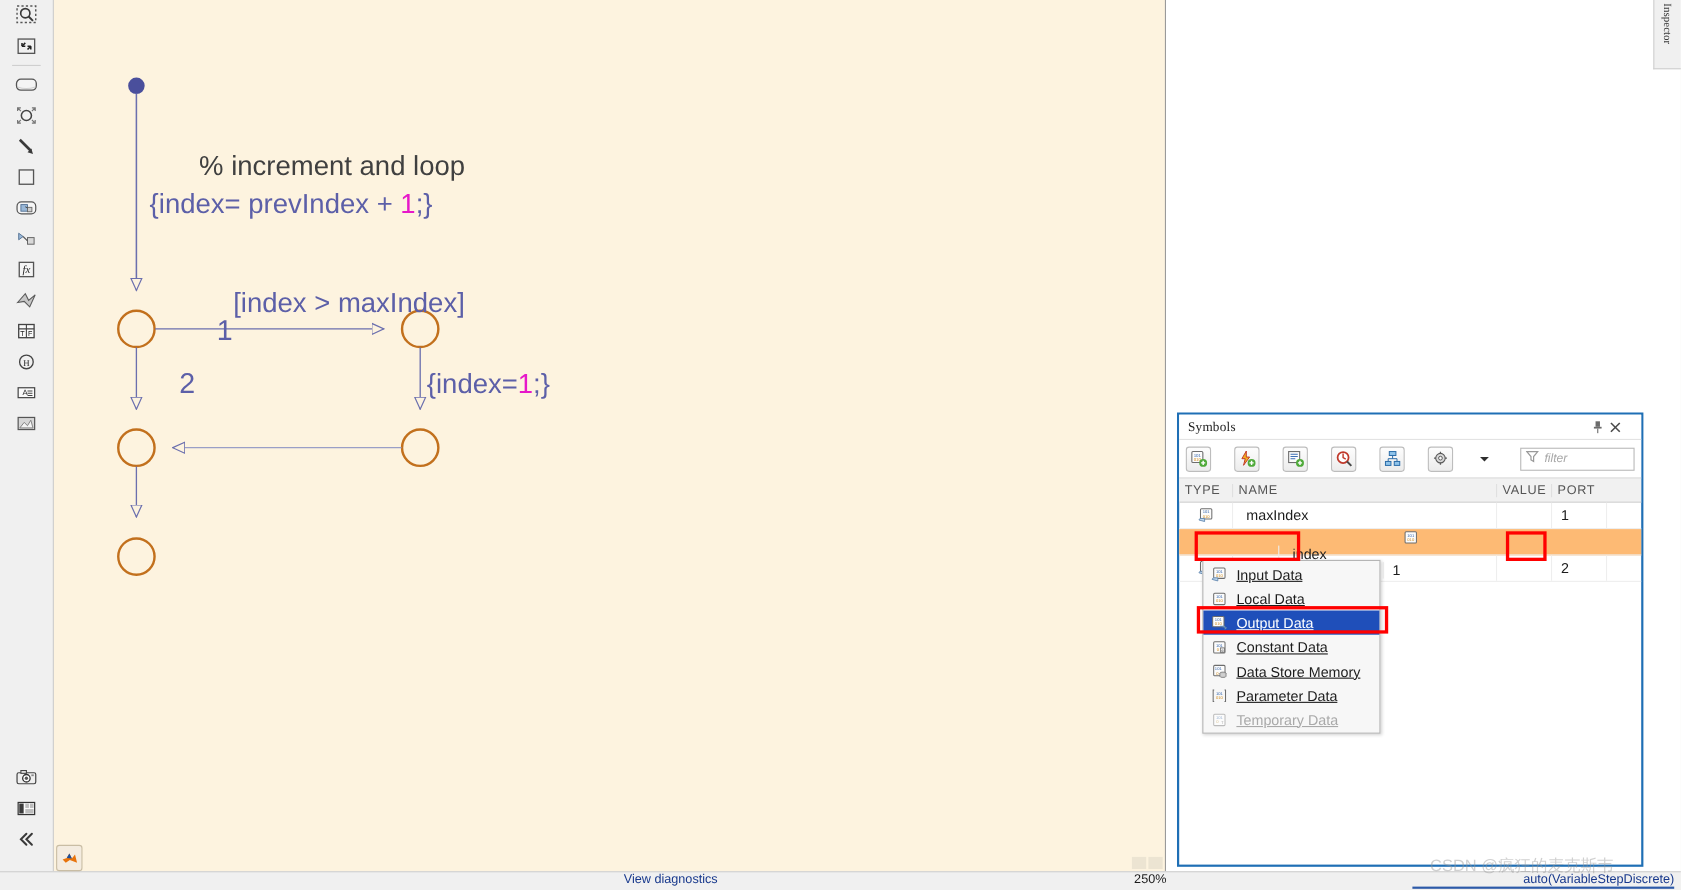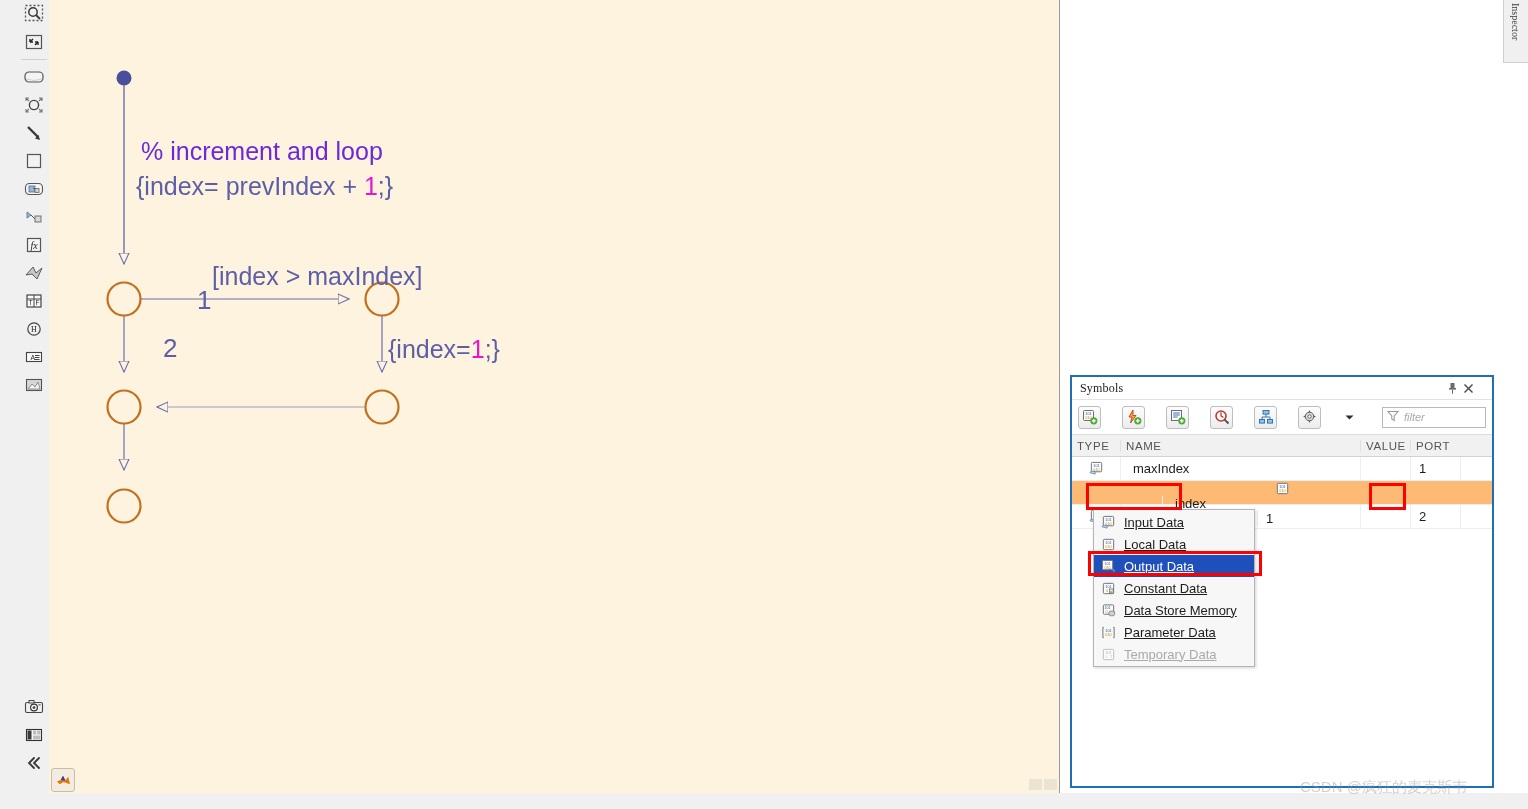--- a/index.html
+++ b/index.html
@@ -6,21 +6,21 @@
   body{
     width:1528px;height:809px;overflow:hidden;
     background:#f0f0f0;
     font-family:"Liberation Sans",sans-serif;
     -webkit-font-smoothing:antialiased;
   }
   #app{position:relative;width:1528px;height:809px;}
 
   
   .rail{
-    position:absolute;left:10px;top:0;width:48px;height:793px;
+    position:absolute;left:0;top:0;width:48px;height:793px;
     background:#f0f0f0;
     border-right:1px solid #c8c8c8;
   }
   .rail-top{position:absolute;left:0;top:0;width:48px;}
   .rail-btm{position:absolute;left:0;bottom:16px;width:48px;}
   .tool{
     width:48px;height:28px;display:flex;align-items:center;justify-content:center;
     cursor:default;
   }
   .tool svg{display:block;}
@@ -41,21 +41,21 @@
     display:flex;align-items:center;justify-content:center;z-index:6;
   }
   .canvas-hscroll{
     position:absolute;right:2px;bottom:3px;width:28px;height:11px;
     display:flex;gap:2px;
   }
   .canvas-hscroll i{flex:1;background:#ece4d2;display:block;}
 
   
   .ftext{position:absolute;white-space:pre;font-size:25px;line-height:1.38;}
-  .f-comment{color:#6d28d9;}
+  .f-comment{color:#404040;margin-left:40px;}
   .f-action{color:#5c5fa8;}
   .f-num{color:#e617c9;}
   .f-cond{color:#5c5fa8;}
   .f-ord{color:#5c5fa8;font-size:26px;}
 
   
   .right-area{
     position:absolute;left:1060px;top:0;width:468px;height:793px;
     background:#ffffff;
   }
@@ -641,14 +641,20 @@
       <span>Temporary Data</span>
     </div>
   </div>
 
   <div class="redbox" style="left:1086px;top:483px;width:96px;height:27px;"></div>
   <div class="redbox" style="left:1369px;top:483px;width:37px;height:27px;"></div>
   <div class="redbox" style="left:1088px;top:551px;width:174px;height:25px;"></div>
 
   <div class="watermark">CSDN @疯狂的麦克斯韦</div>
 
+  <div class="statusbar">
+    <div class="sb-diag">View diagnostics</div>
+    <div class="sb-zoom">250%</div>
+    <div class="sb-rule"></div>
+    <div class="sb-solver">auto(VariableStepDiscrete)</div>
+  </div>
 
 </div>
 
 </body></html>

